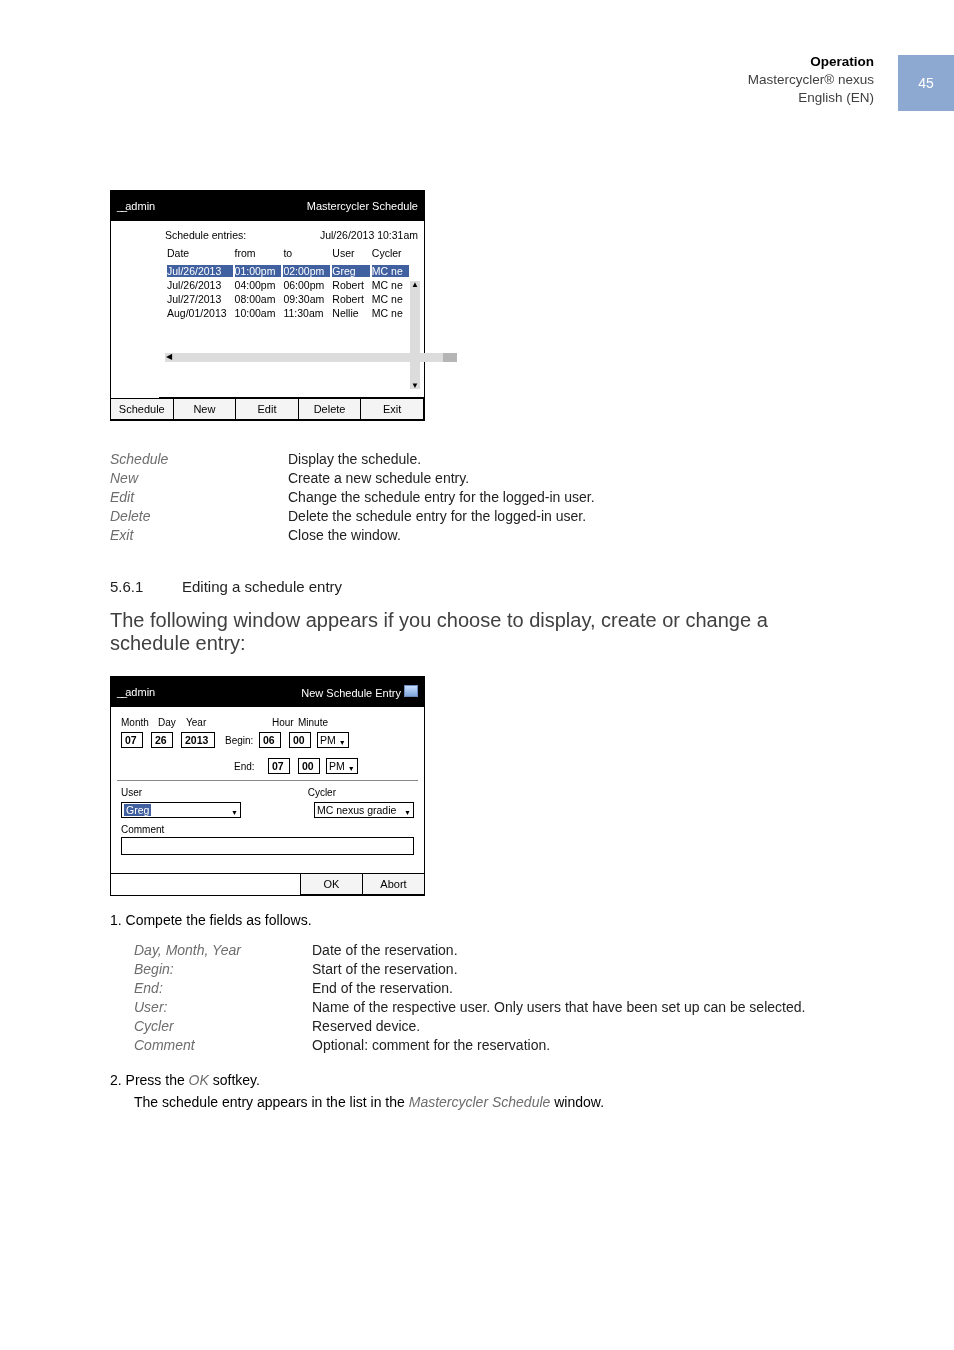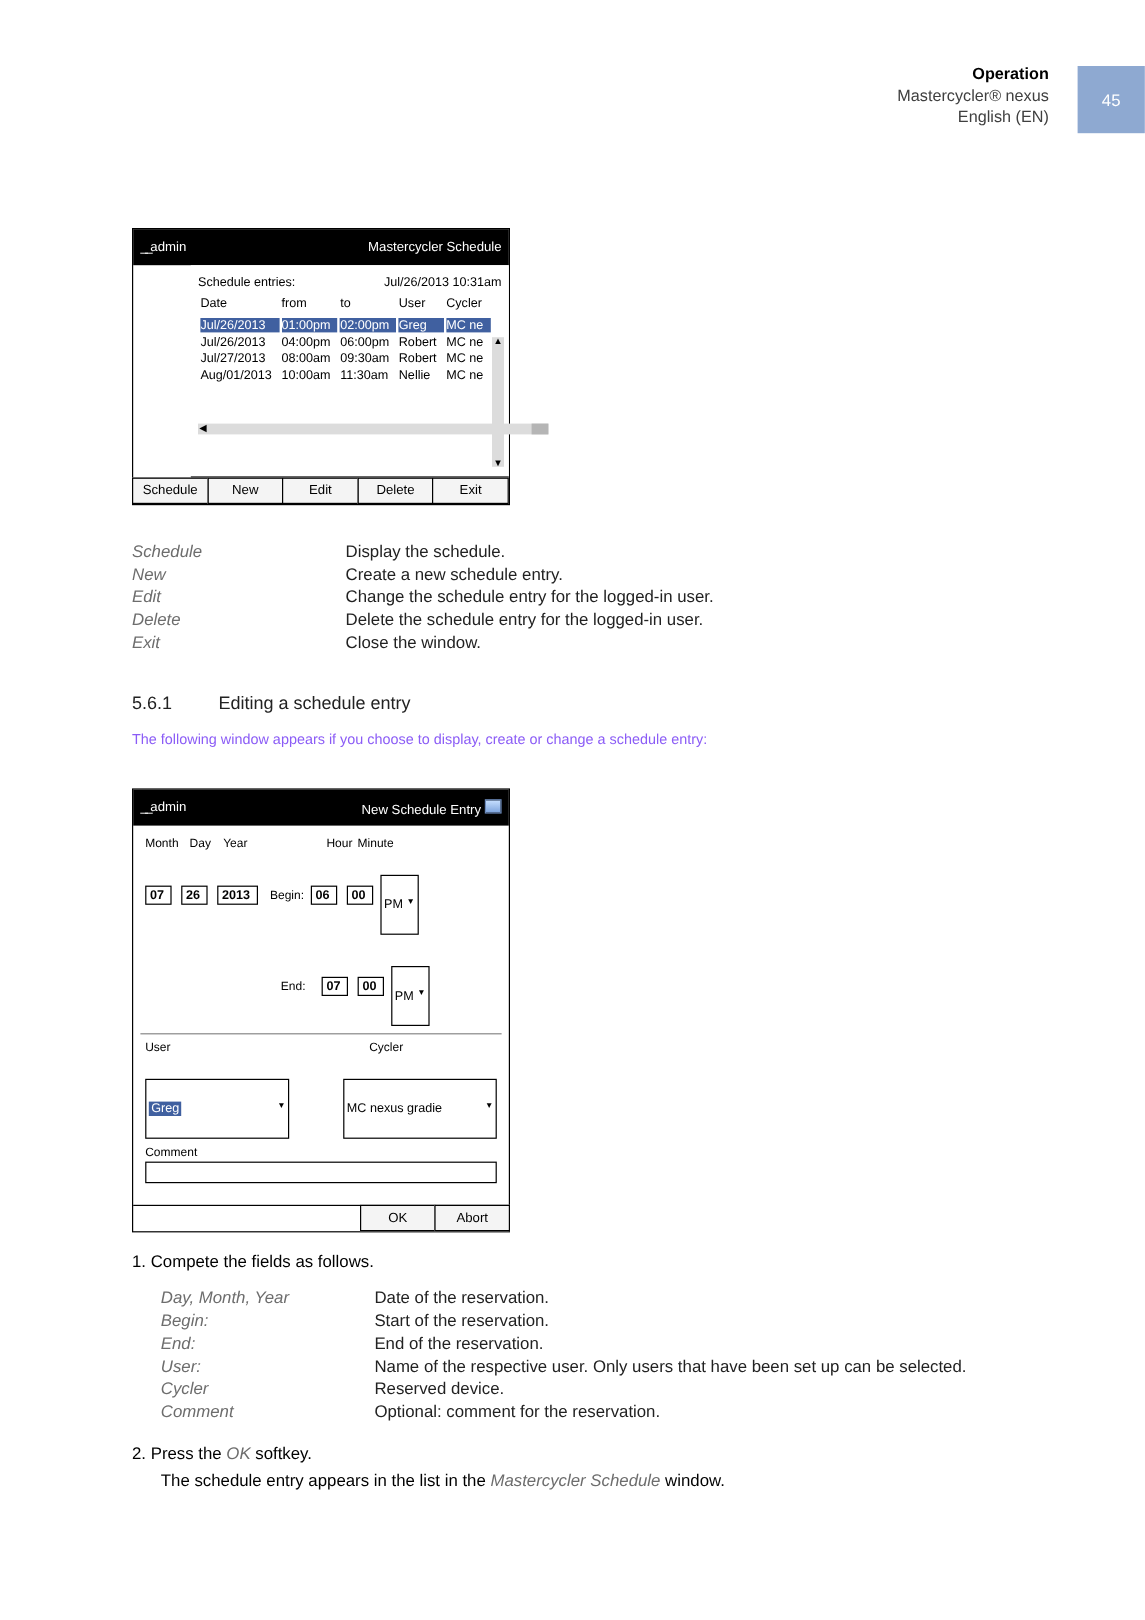--- a/index.html
+++ b/index.html
@@ -28,28 +28,28 @@
   .arrow-left { left:1px; top:-1px; }
   .arrow-right { right:1px; top:-1px; }
   .softkeys { display:flex; border-top:1px solid #000; }
   .softkeys .key { flex:1; text-align:center; font-size:11px; padding:4px 0; border:1px solid #000; background:#f4f4f4; margin:-1px 0 0 -1px; }
   .defs { margin-top: 28px; font-size: 14px; }
   .defs .row { display:flex; padding: 1.5px 0; }
   .defs .term { width: 178px; font-style: italic; color:#6d6d6d; }
   .defs .desc { color:#222; }
   .section-h { font-size: 15px; margin-top: 34px; margin-bottom: 14px; color:#222; }
   .section-h .num { display:inline-block; width:72px; }
-  .paragraph { font-size: 12px; margin-bottom: 34px; color:#8b5cf6; }
+  .paragraph { font-size: 20px; margin-bottom: 21px; color:#404040; }
   .screenshot2 { border:1px solid #000; width: 315px; position:relative; background:#fff; }
   .pane2 { padding: 10px 10px 8px 10px; font-size:10.5px; }
   .fieldrow { display:flex; align-items:center; margin-bottom:4px; }
   .lblsmall { font-size:10px; }
   .inputbox { border:1px solid #000; padding:1px 3px; font-size:10.5px; background:#fff; font-family:Arial,Helvetica,sans-serif; }
   .inputbox.bold { font-weight:bold; }
-  .sel { border:1px solid #000; padding:18px 2px; font-size:10.5px; background:#fff; display:inline-flex; align-items:flex-start;margin-top:16px; }
+  .sel { border:1px solid #000; padding:1px 2px; font-size:10.5px; background:#fff; display:inline-flex; align-items:flex-end; }
   .dropdownbtn { font-size:7px; padding-left:3px; }
   .hl2 { background:#4060a0; color:#fff; padding:0 2px; }
   .commentfield { border:1px solid #000; width:100%; height:18px; margin-top:2px; }
   .keys2 { display:flex; justify-content:flex-end; border-top:1px solid #000; }
   .keys2 .key { width:63px; text-align:center; font-size:11px; padding:4px 0; border:1px solid #000; background:#f4f4f4; margin:-1px -1px 0 0; }
   .numlist { font-size:14px; margin-top:16px; margin-bottom:6px; }
   .ol-body { font-size:14px; margin-left:24px; margin-top:4px; }
   .entry-icon { width:14px; height:12px; display:inline-block; background:linear-gradient(#c6dfff,#7fa5dd); border:1px solid #6b89ba; }
   .spacer { height: 6px; }
 </style>
@@ -215,21 +215,21 @@
 
         <div class="fieldrow" style="justify-content:space-between;">
           <span class="lblsmall">User</span>
           <span class="lblsmall" style="margin-right:78px;">Cycler</span>
         </div>
         <div class="fieldrow" style="justify-content:space-between;">
           <span class="sel" style="width:120px; justify-content:space-between;">
             <span class="hl2">Greg</span>
               <span class="dropdownbtn">▼</span>
           </span>
-          <span class="sel" style="width:128px; justify-content:space-between;">
+          <span class="sel" style="width:100px; justify-content:space-between;">
             <span>MC nexus gradie</span>
               <span class="dropdownbtn">▼</span>
           </span>
         </div>
         <div class="lblsmall" style="margin-top:6px;">Comment</div>
         <div class="commentfield"></div>
         <div style="height:10px;"></div>
       </div>
       <div class="keys2">
         <div class="key">OK</div>

